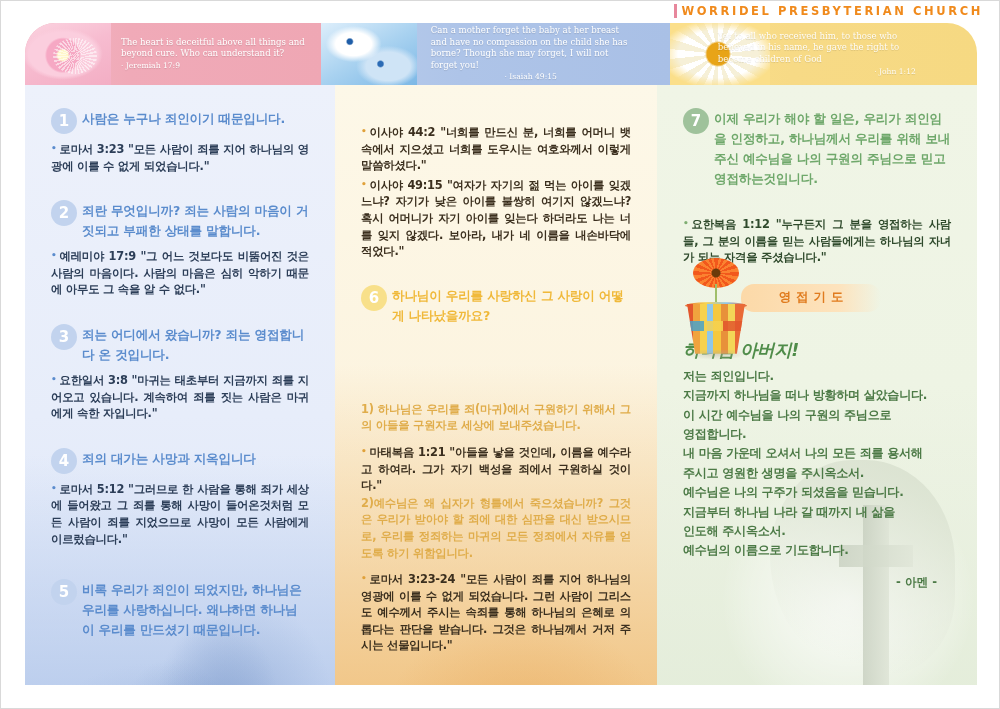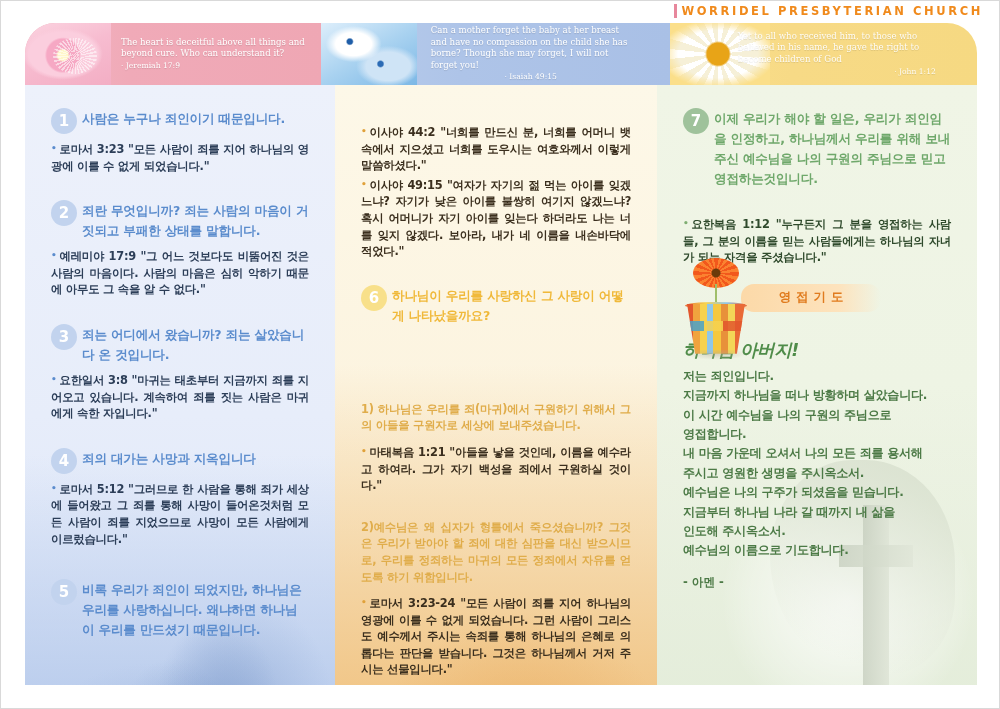--- a/index.html
+++ b/index.html
@@ -89,21 +89,21 @@
   .b3 .photo { width: 100px;
     background:
       radial-gradient(circle at 48% 50%, #e8a417 0 11px, rgba(232,164,23,0) 13px),
       repeating-conic-gradient(from 0deg at 48% 50%, #ffffff 0deg 12deg, #f6f0d8 12deg 24deg),
       linear-gradient(160deg,#fff3c4 0%,#fbdf8a 100%);
   }
   .b3 .photo::before{
     content:""; position:absolute; inset:0;
     background: radial-gradient(ellipse at 48% 50%, rgba(255,255,255,0) 0 40px, #fbdf8a 58px);
   }
-  .b3 .verse { margin-left: 68px; width: 198px; color:#ffffff; opacity:.92; }
+  .b3 .verse { margin-left: 48px; width: 198px; color:#ffffff; opacity:.92; }
 
   
   .columns {
     position: absolute; left: 24px; top: 84px; width: 952px; height: 600px;
     display: flex;
   }
   .col { position: relative; height: 600px; overflow: hidden; }
 
   
   .col-left { width: 310px; background: linear-gradient(180deg,#edf1fb 0%,#e7edfa 55%,#dde6f8 100%); }
@@ -226,21 +226,21 @@
   .prayer-body { margin-top: 26px; position: relative; z-index: 4; }
   .prayer-head {
     font-size: 17.5px; font-weight: bold; font-style: italic;
     color: #4f8c49; letter-spacing: -.4px; margin-bottom: 5px;
   }
   .prayer-line {
     font-size: 12.1px; line-height: 19.4px; color: #4c7a46;
     font-weight: bold; letter-spacing: -.3px;
   }
   .prayer-amen {
-    margin-top: 14px; text-align: left; padding-right: 14px;
+    margin-top: 14px; text-align: right; padding-right: 14px;
     font-size: 11.6px; font-weight: bold; color: #4c7a46;
   }
 
   
   .cross-art {
     position: absolute; right: 14px; bottom: 0; width: 230px; height: 250px;
     z-index: 1; pointer-events: none;
   }
   .cross-art .halo {
     position: absolute; right: -10px; bottom: -40px; width: 250px; height: 250px;
@@ -330,21 +330,21 @@
             <div class="sec-title t-blue">죄란 무엇입니까? 죄는 사람의 마음이 거짓되고 부패한 상태를 말합니다.</div>
           </div>
           <div class="body p-blue bul bul-blue">예레미야 17:9 "그 어느 것보다도 비뚬어진 것은 사람의 마음이다. 사람의 마음은 심히 악하기 때문에 아무도 그 속을 알 수 없다."</div>
         </div>
 
         <div class="gap-s"></div>
 
         <div class="sec">
           <div class="sec-head">
             <div class="badge badge-blue">3</div>
-            <div class="sec-title t-blue">죄는 어디에서 왔습니까? 죄는 살았습니다 온 것입니다.</div>
+            <div class="sec-title t-blue">죄는 어디에서 왔습니까? 죄는 영접합니다 온 것입니다.</div>
           </div>
           <div class="body p-blue bul bul-blue">요한일서 3:8 "마귀는 태초부터 지금까지 죄를 지어오고 있습니다. 계속하여 죄를 짓는 사람은 마귀에게 속한 자입니다."</div>
         </div>
 
         <div class="gap-s"></div>
 
         <div class="sec">
           <div class="sec-head">
             <div class="badge badge-blue">4</div>
             <div class="sec-title t-blue">죄의 대가는 사망과 지옥입니다</div>
@@ -379,21 +379,21 @@
             <div class="sec-title t-yellow">하나님이 우리를 사랑하신 그 사랑이 어떻게 나타났을까요?</div>
           </div>
         </div>
 
         <div class="gap-s"></div>
 
         <div class="body p-soft-yellow">1) 하나님은 우리를 죄(마귀)에서 구원하기 위해서 그의 아들을 구원자로 세상에 보내주셨습니다.</div>
 
         <div class="body p-brown bul bul-brown" style="margin-top:9px">마태복음 1:21 "아들을 낳을 것인데, 이름을 예수라고 하여라. 그가 자기 백성을 죄에서 구원하실 것이다."</div>
 
-        <div class="body p-soft-yellow" style="margin-top:25px">2)예수님은 왜 십자가 형틀에서 죽으셨습니까? 그것은 우리가 받아야 할 죄에 대한 심판을 대신 받으시므로, 우리를 정죄하는 마귀의 모든 정죄에서 자유를 얻도록 하기 위함입니다.</div>
+        <div class="body p-soft-yellow" style="margin-top:1px">2)예수님은 왜 십자가 형틀에서 죽으셨습니까? 그것은 우리가 받아야 할 죄에 대한 심판을 대신 받으시므로, 우리를 정죄하는 마귀의 모든 정죄에서 자유를 얻도록 하기 위함입니다.</div>
 
         <div class="body p-brown bul bul-brown" style="margin-top:9px">로마서 3:23-24 "모든 사람이 죄를 지어 하나님의 영광에 이를 수 없게 되었습니다. 그런 사람이 그리스도 예수께서 주시는 속죄를 통해 하나님의 은혜로 의롭다는 판단을 받습니다. 그것은 하나님께서 거저 주시는 선물입니다."</div>
 
       </div>
     </div>
 
     <div class="col col-right">
 
       <div class="cross-art">
         <div class="halo"></div>

